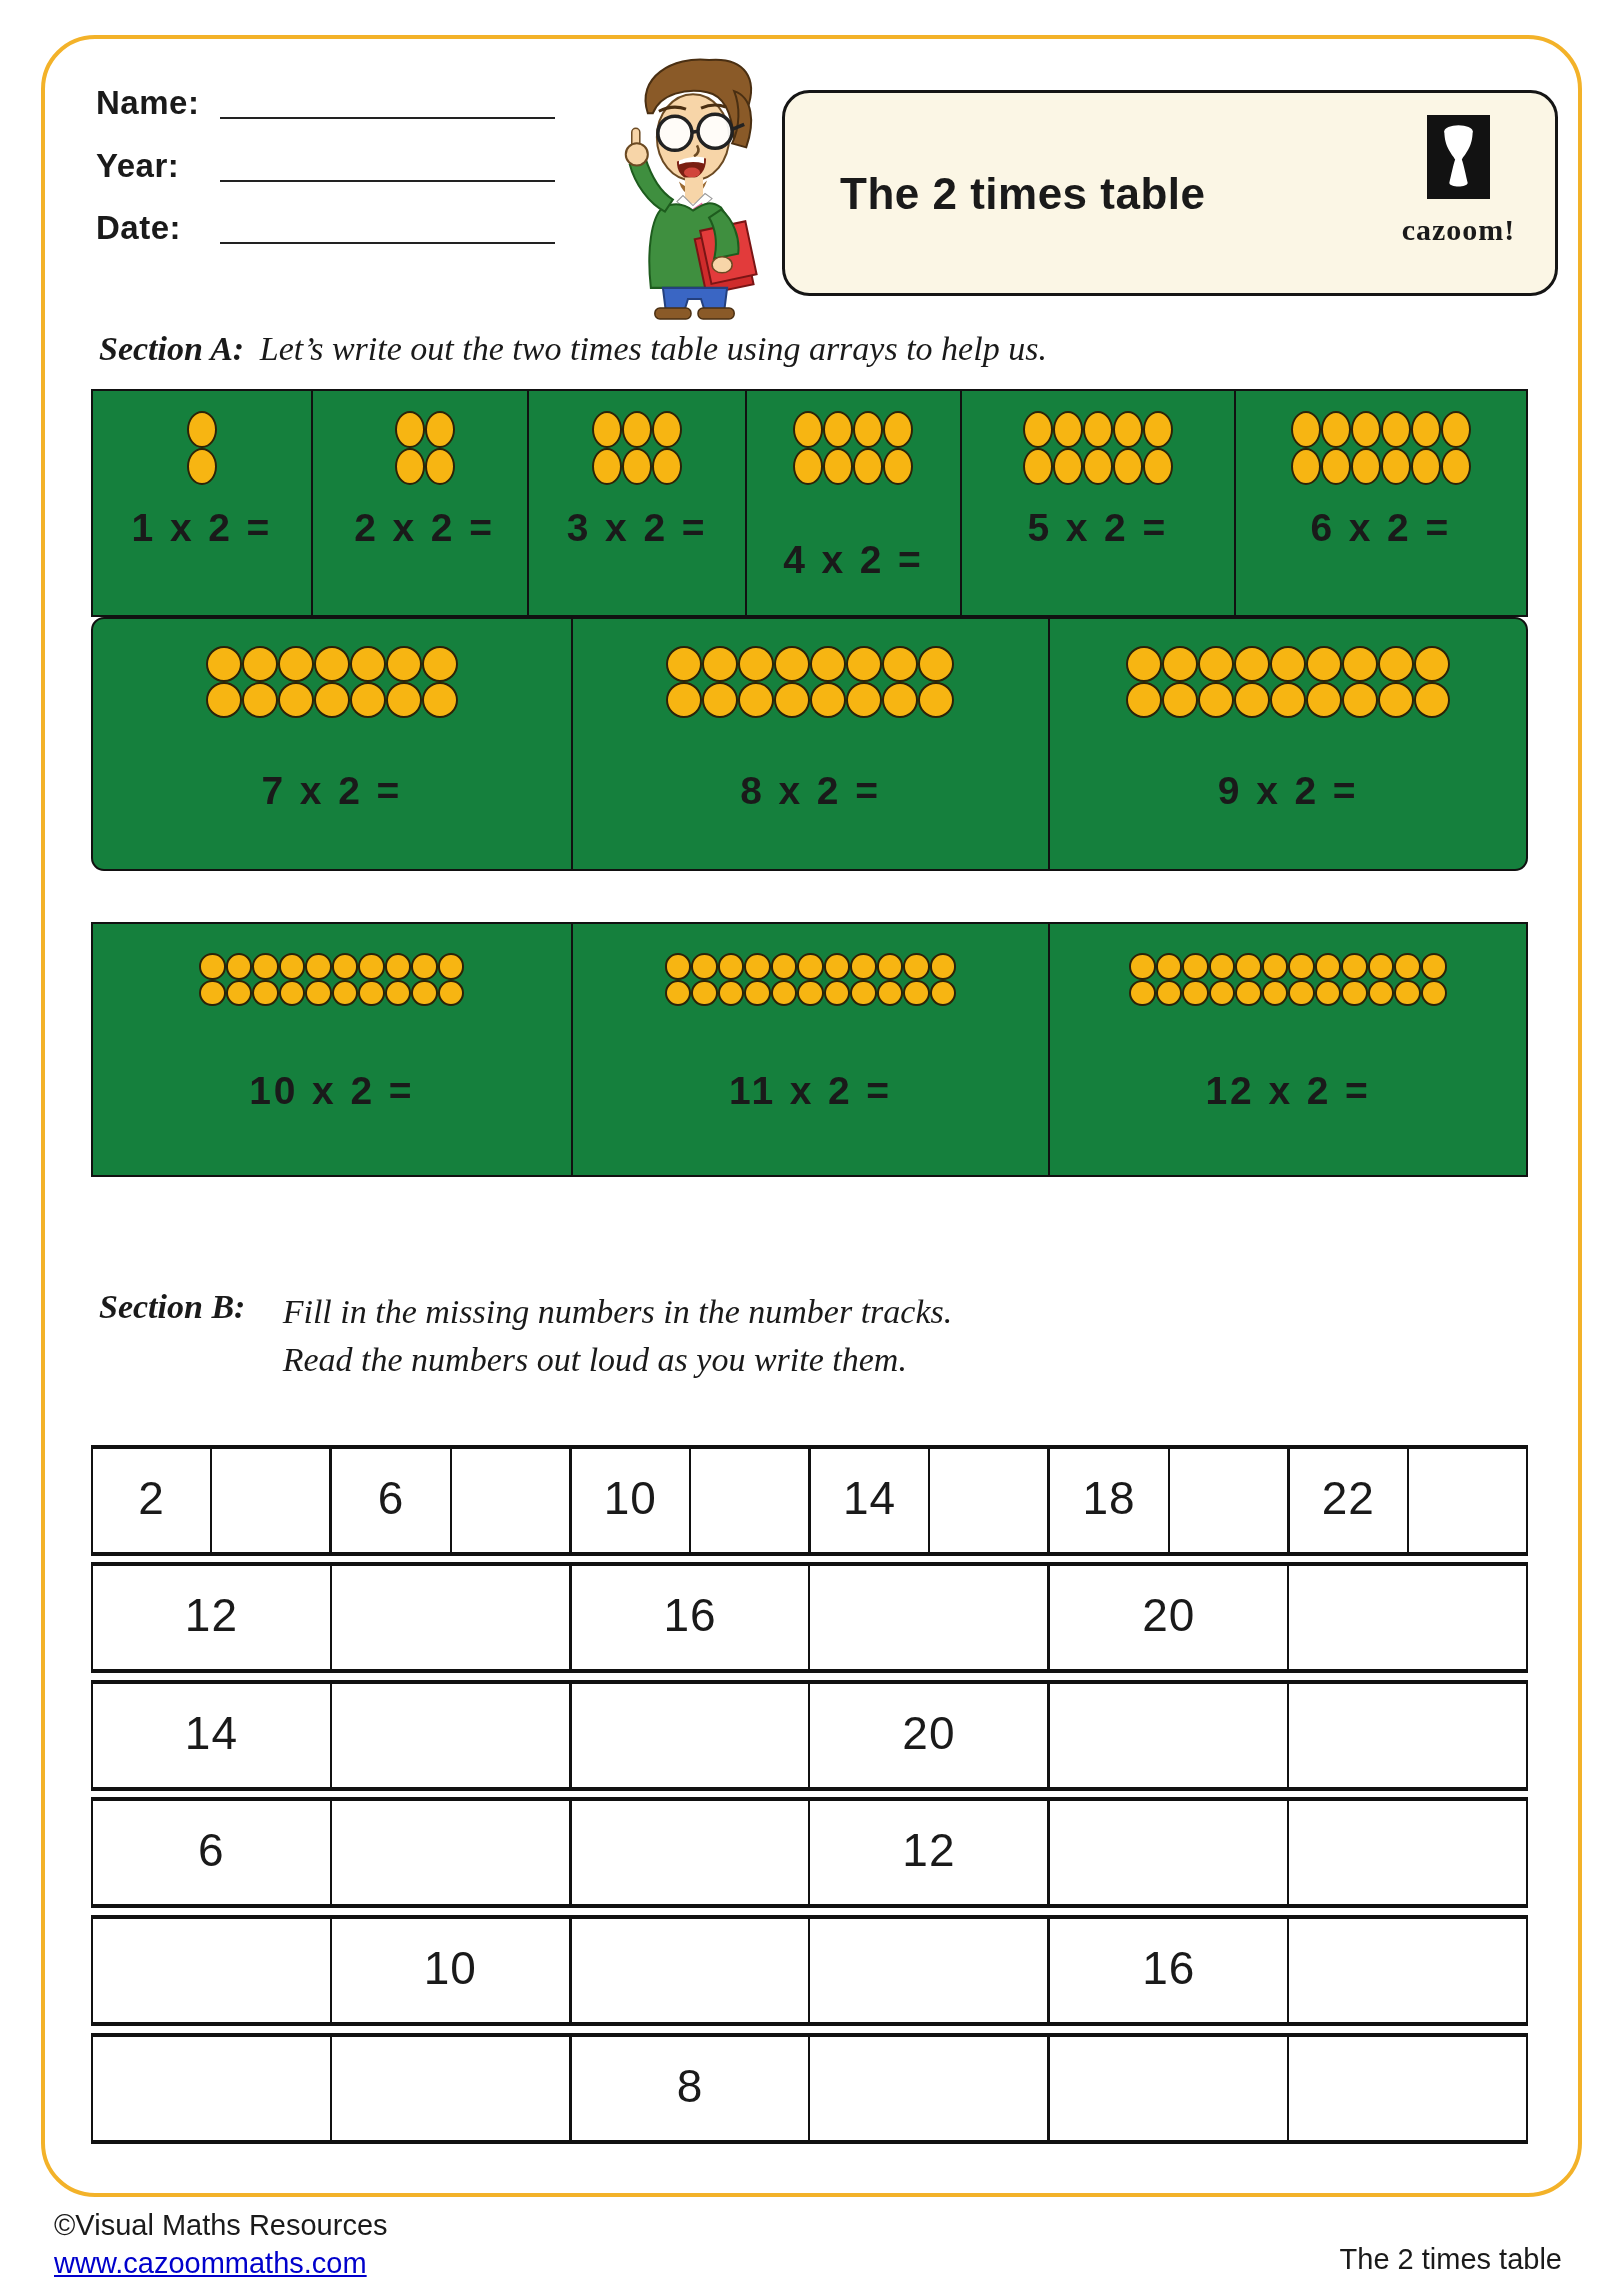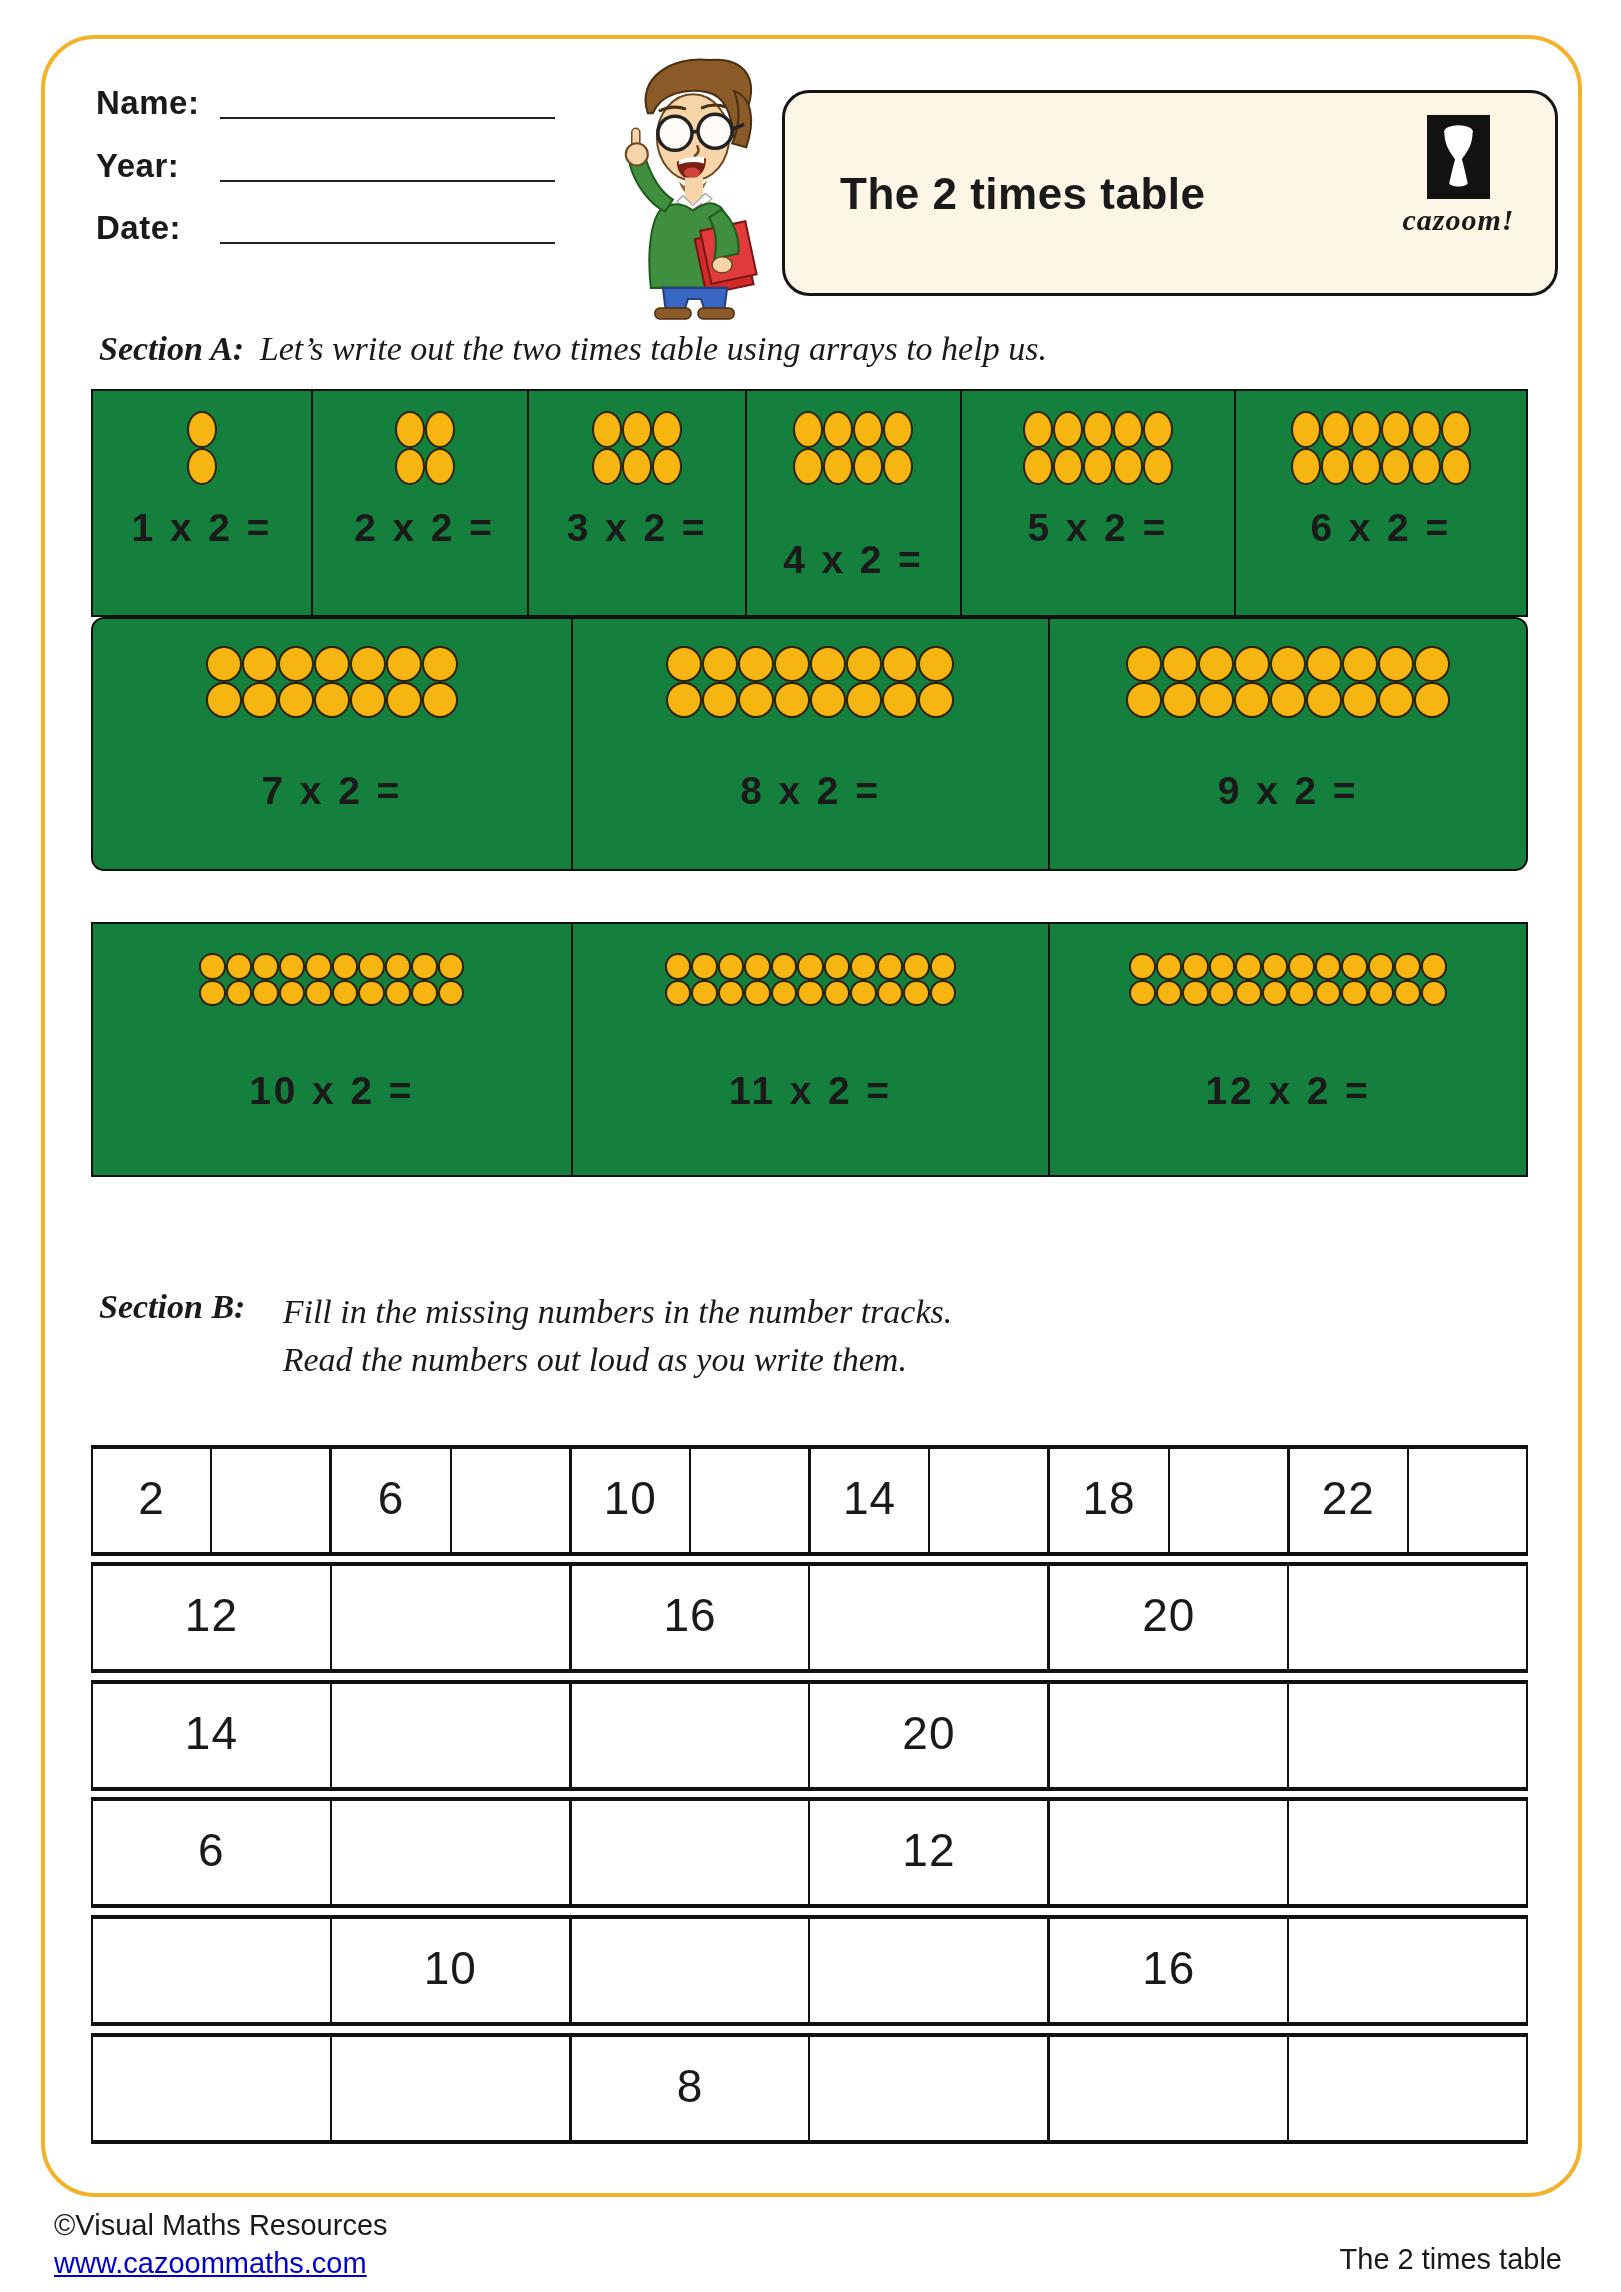--- a/index.html
+++ b/index.html
@@ -31,21 +31,21 @@
     background: var(--panel, #FBF6E5);
     border: 3.9px solid #151515; border-radius: 27.4px;
   }
   .title-panel h1 {
     position: absolute; left: 55px; top: 76px;
     font-size: 44px; font-weight: bold; letter-spacing: 0.5px;
   }
   .logo { position: absolute; right: 33px; top: 21.6px; width: 127px; text-align: center; }
   .logo .drum { width: 63px; height: 84px; background: #121212; margin: 0 auto; display:flex; align-items:center; justify-content:center; }
   .logo .drum svg { display:block; }
-  .logo .brand { font-family: "Liberation Serif", serif; font-weight: bold; font-size: 30px; margin-top: 4px; letter-spacing: 1px; font-style: italic; }
+  .logo .brand { font-family: "Liberation Serif", serif; font-weight: bold; font-size: 30px; margin-top: 14px; letter-spacing: 1px; }
   
   .sec-head { position: absolute; left: 54px; font-family: "Liberation Serif", serif; font-style: italic; font-size: 34px; }
   .sec-head .hd { font-weight: bold; margin-right: 15.7px; }
   #secA-head { top: 291px; }
   #secB-head { top: 1249px; display: flex; align-items: flex-start; font-style: italic; }
   #secB-lines { margin-left: 21.6px; line-height: 1.42; }
   
   .arr-table {
     position: absolute; left: 46px; width: 1437px;
     border: 2.9px solid #111; display: flex; background: #15803d;

